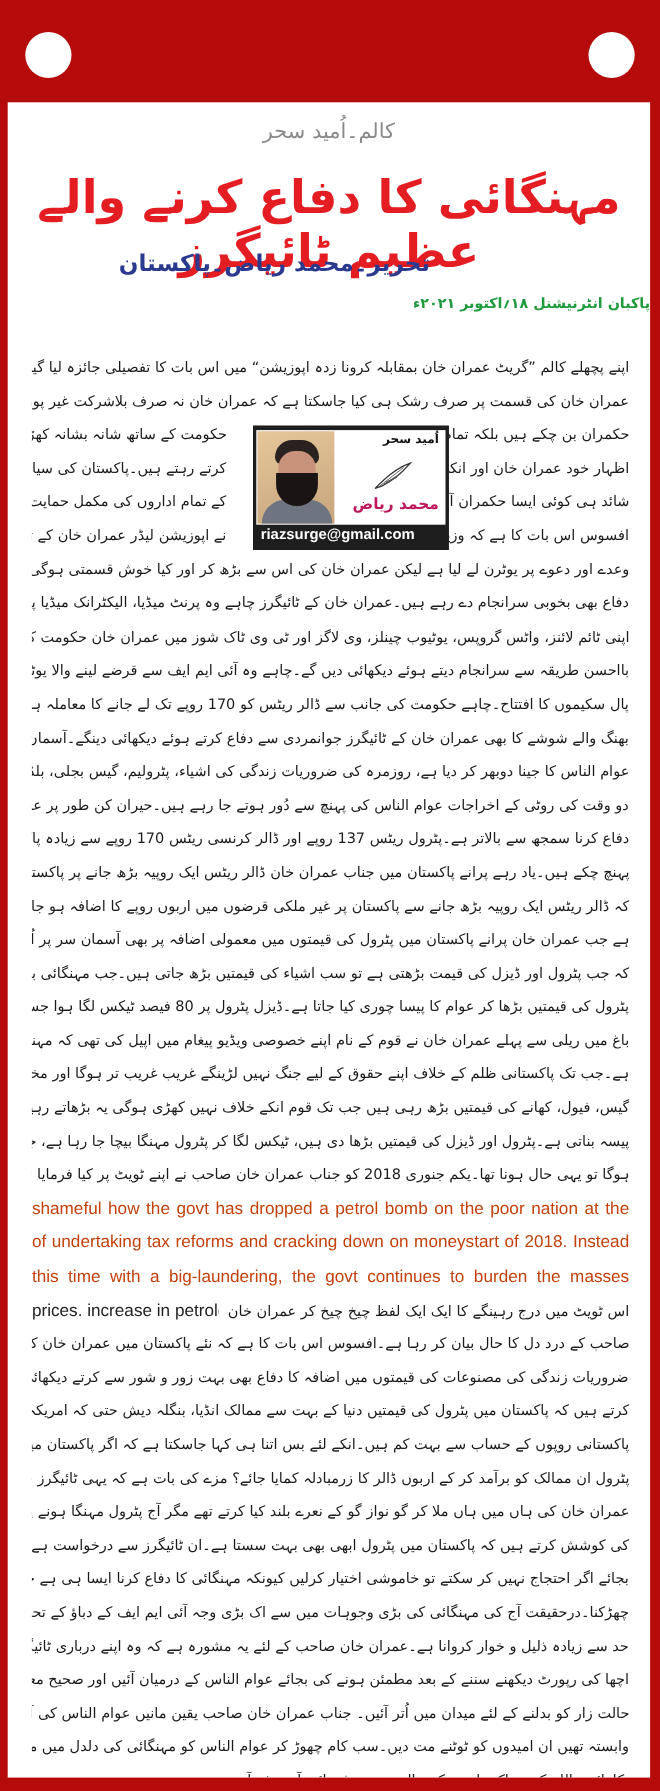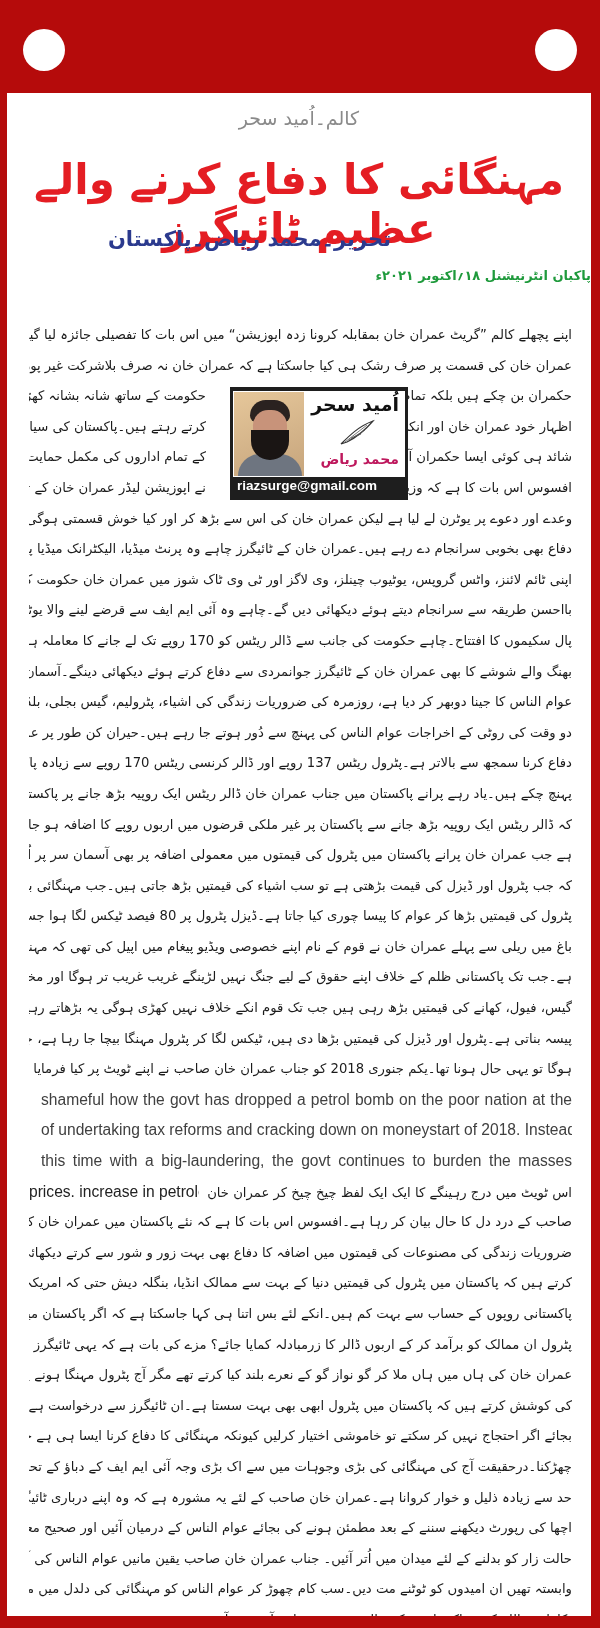--- a/index.html
+++ b/index.html
@@ -14,30 +14,30 @@
   .paper { position: absolute; left: 7px; top: 93px; width: 584px; height: 1523px; background: #ffffff; overflow: hidden; }
 
   .kicker { position: absolute; top: 14px; left: 0; width: 584px; text-align: center; color: #8a8a8a; font-size: 19px; direction: rtl; }
   .headline { position: absolute; top: 62px; left: 0; width: 584px; text-align: center; color: #e41d23; font-size: 42px; font-weight: bold; direction: rtl; letter-spacing: 0.5px; }
   .byline { position: absolute; top: 134px; left: 0; width: 485px; text-align: center; color: #2b3a8e; font-size: 21px; font-weight: bold; direction: rtl; }
   .source { position: absolute; top: 175px; left: 0; width: 584px; text-align: right; color: #1f9a3c; font-size: 13px; font-weight: bold; direction: rtl; }
 
   .body { position: absolute; top: 227px; left: 22px; width: 543px; direction: rtl; text-align: justify; color: #1b1b1b; font-size: 13.2px; line-height: 30.6px; }
   .line { display: block; height: 30.6px; white-space: nowrap; overflow: hidden; text-align: justify; text-align-last: justify; }
   .line.short { text-align-last: right; }
-  .en-line { display: block; height: 30.6px; direction: ltr; white-space: nowrap; overflow: hidden; font-family: "Liberation Sans", sans-serif; font-size: 15.6px; color: #404040; text-align-last: justify; margin-left: 12px; }
+  .en-line { display: block; height: 30.6px; direction: ltr; white-space: nowrap; overflow: hidden; font-family: "Liberation Sans", sans-serif; font-size: 15.6px; color: #c2410c; text-align-last: justify; }
 
   .author-box { position: absolute; left: 223px; top: 294px; width: 178px; height: 113px; background: #1e1e1e; border: 1px solid #1e1e1e; }
   .author-inner { position: absolute; left: 2px; top: 3px; width: 172px; height: 86px; background: #ffffff; }
   .photo { position: absolute; left: 1px; top: 1px; width: 70px; height: 84px; background: linear-gradient(160deg, #e6c79a 0%, #d4b48a 55%, #c7a57c 100%); overflow: hidden; }
   .photo .hair { position: absolute; left: 16px; top: 8px; width: 40px; height: 22px; border-radius: 20px 20px 8px 8px; background: #2a2220; }
   .photo .face { position: absolute; left: 19px; top: 18px; width: 34px; height: 34px; border-radius: 45%; background: #c8937a; }
   .photo .beard { position: absolute; left: 17px; top: 38px; width: 38px; height: 30px; border-radius: 0 0 20px 20px; background: #1a1514; }
   .photo .body-s { position: absolute; left: 4px; top: 62px; width: 64px; height: 30px; border-radius: 22px 22px 0 0; background: #6e7580; }
-  .pen-name { position: absolute; right: 6px; top: 2px; font-size: 19px; font-weight: bold; color: #111; direction: rtl; }
+  .pen-name { position: absolute; right: 6px; top: 2px; font-size: 11px; font-weight: bold; color: #111; direction: rtl; }
   .quill { position: absolute; right: 28px; top: 27px; width: 40px; height: 28px; }
   .author-name { position: absolute; right: 6px; top: 60px; font-size: 14px; font-weight: bold; color: #be185d; direction: rtl; }
   .email { position: absolute; left: 0; top: 90px; width: 152px; text-align: center; color: #ffffff; font-family: "Liberation Sans", sans-serif; font-size: 13.5px; font-weight: bold; }
 </style>
 </head>
 <body>
 
 <div class="header-band">
   <div class="hole left"></div>
   <div class="hole right"></div>

